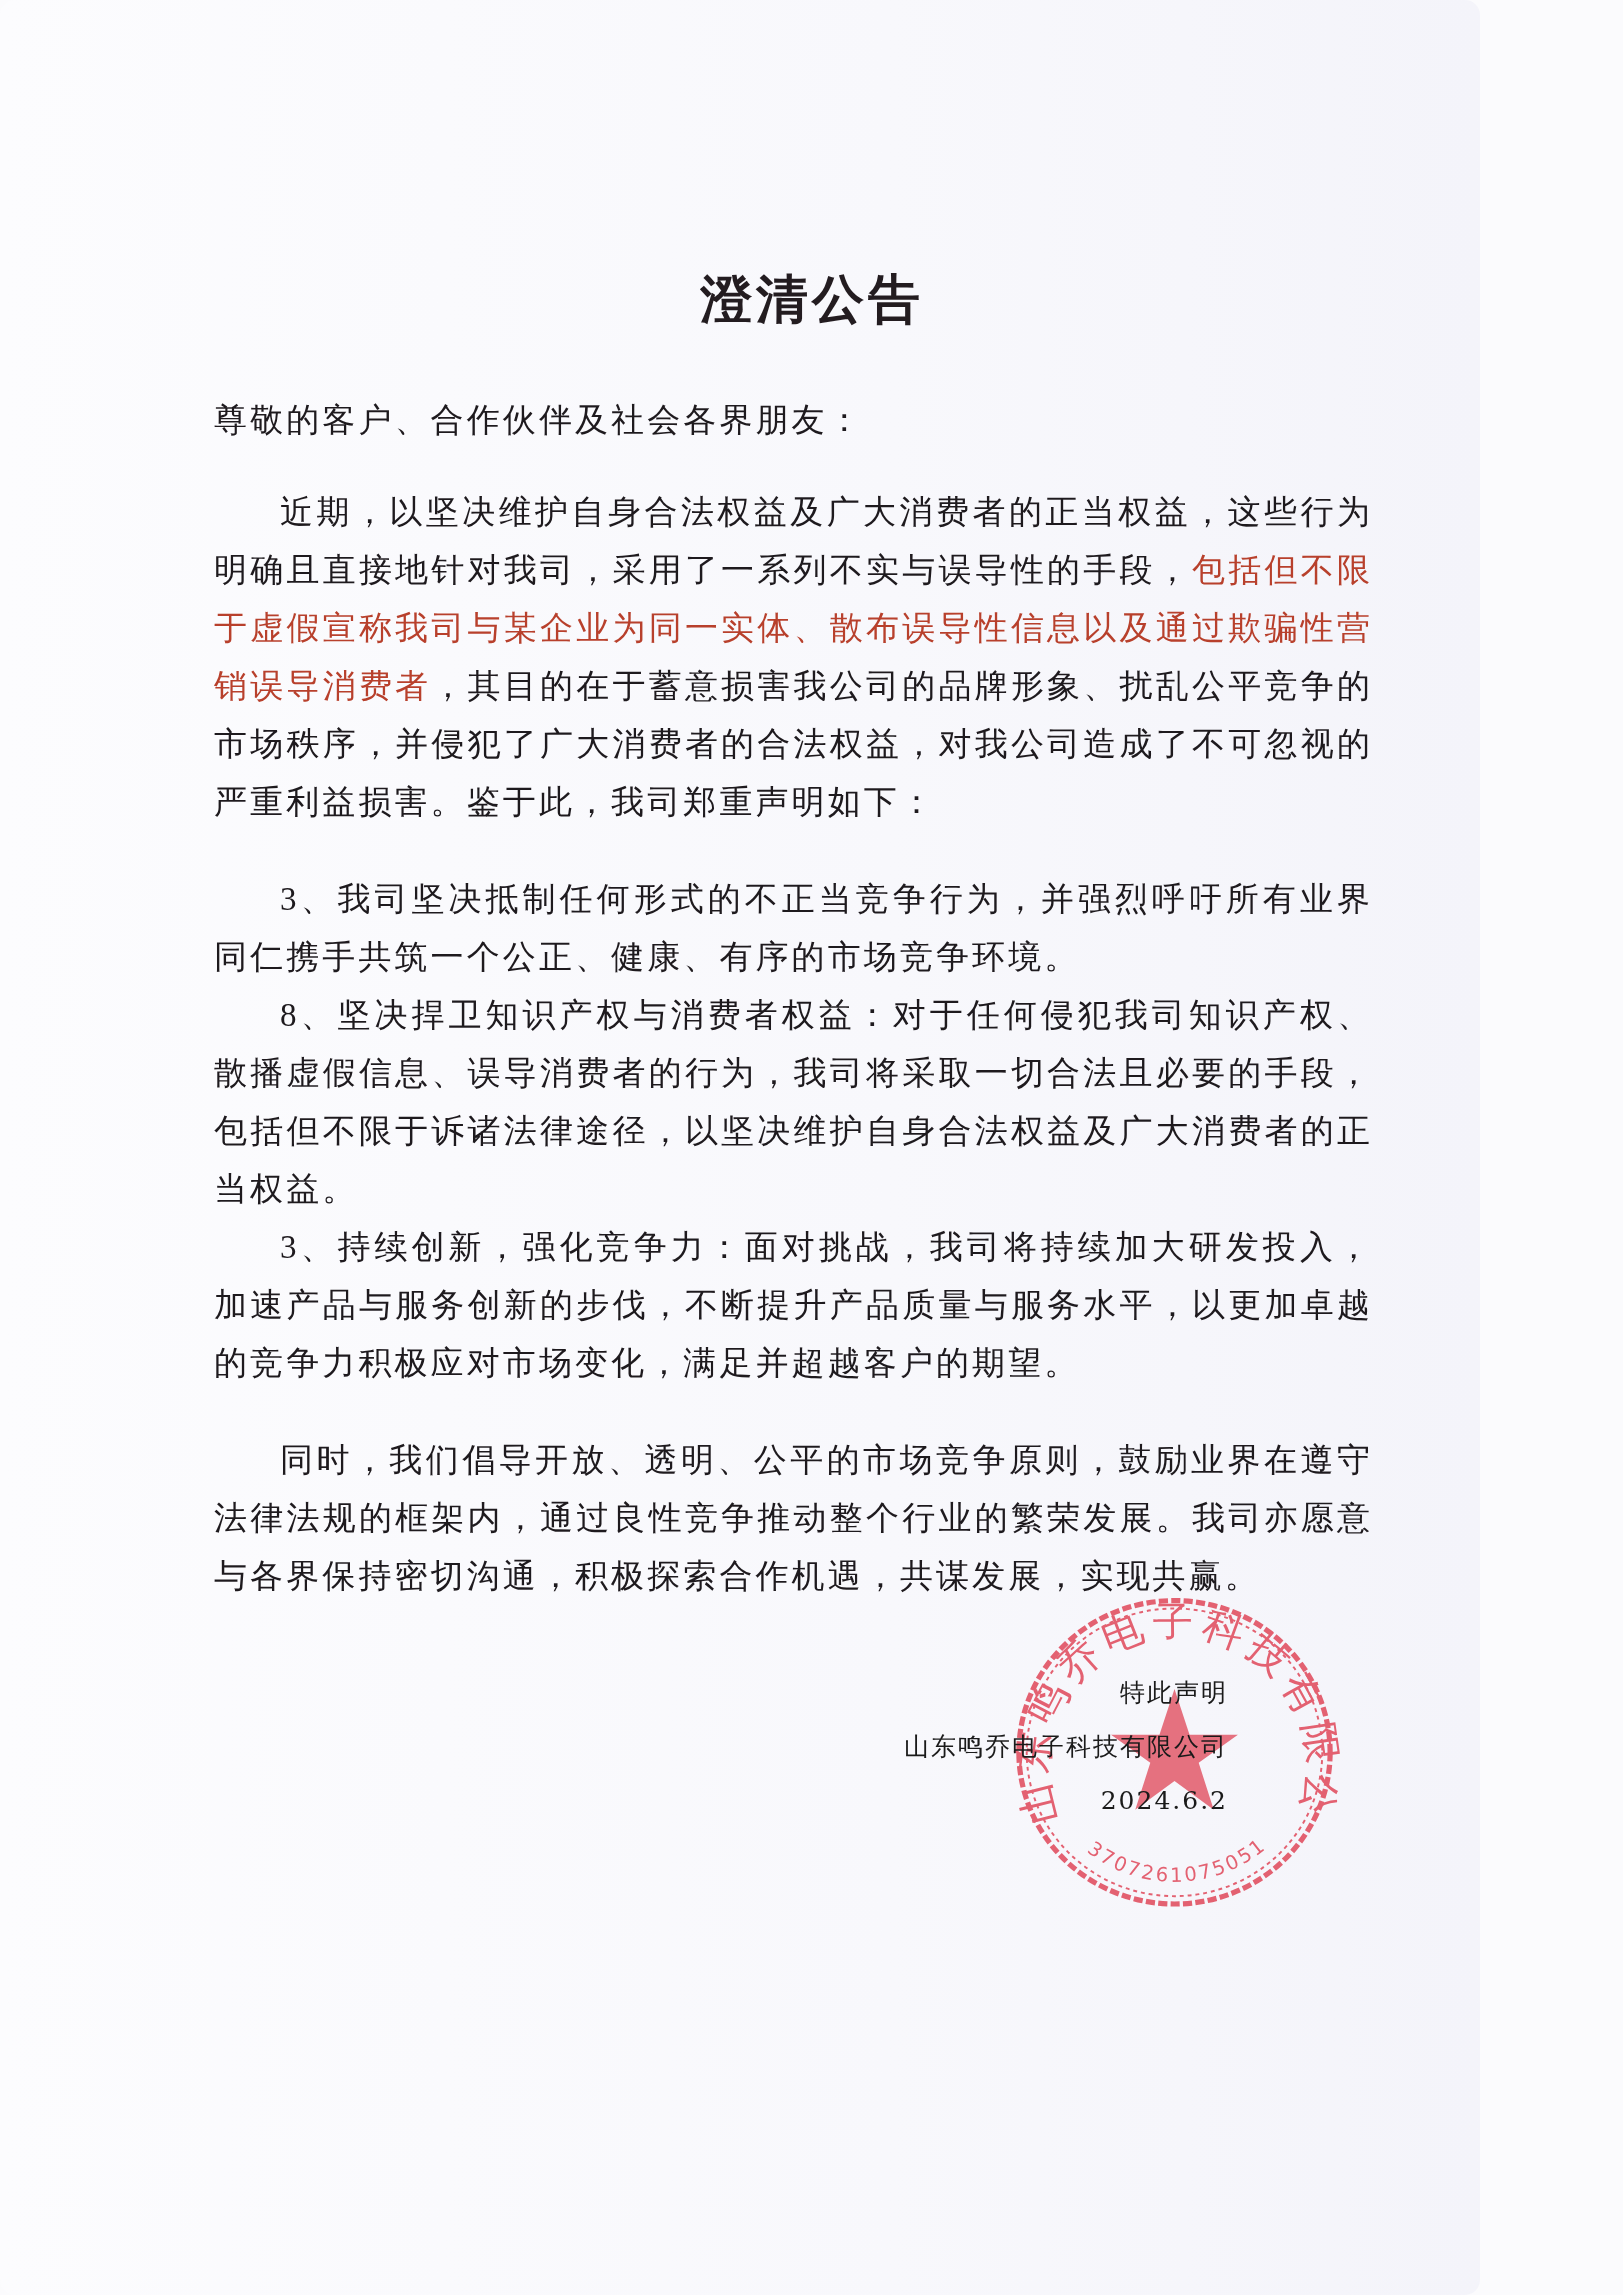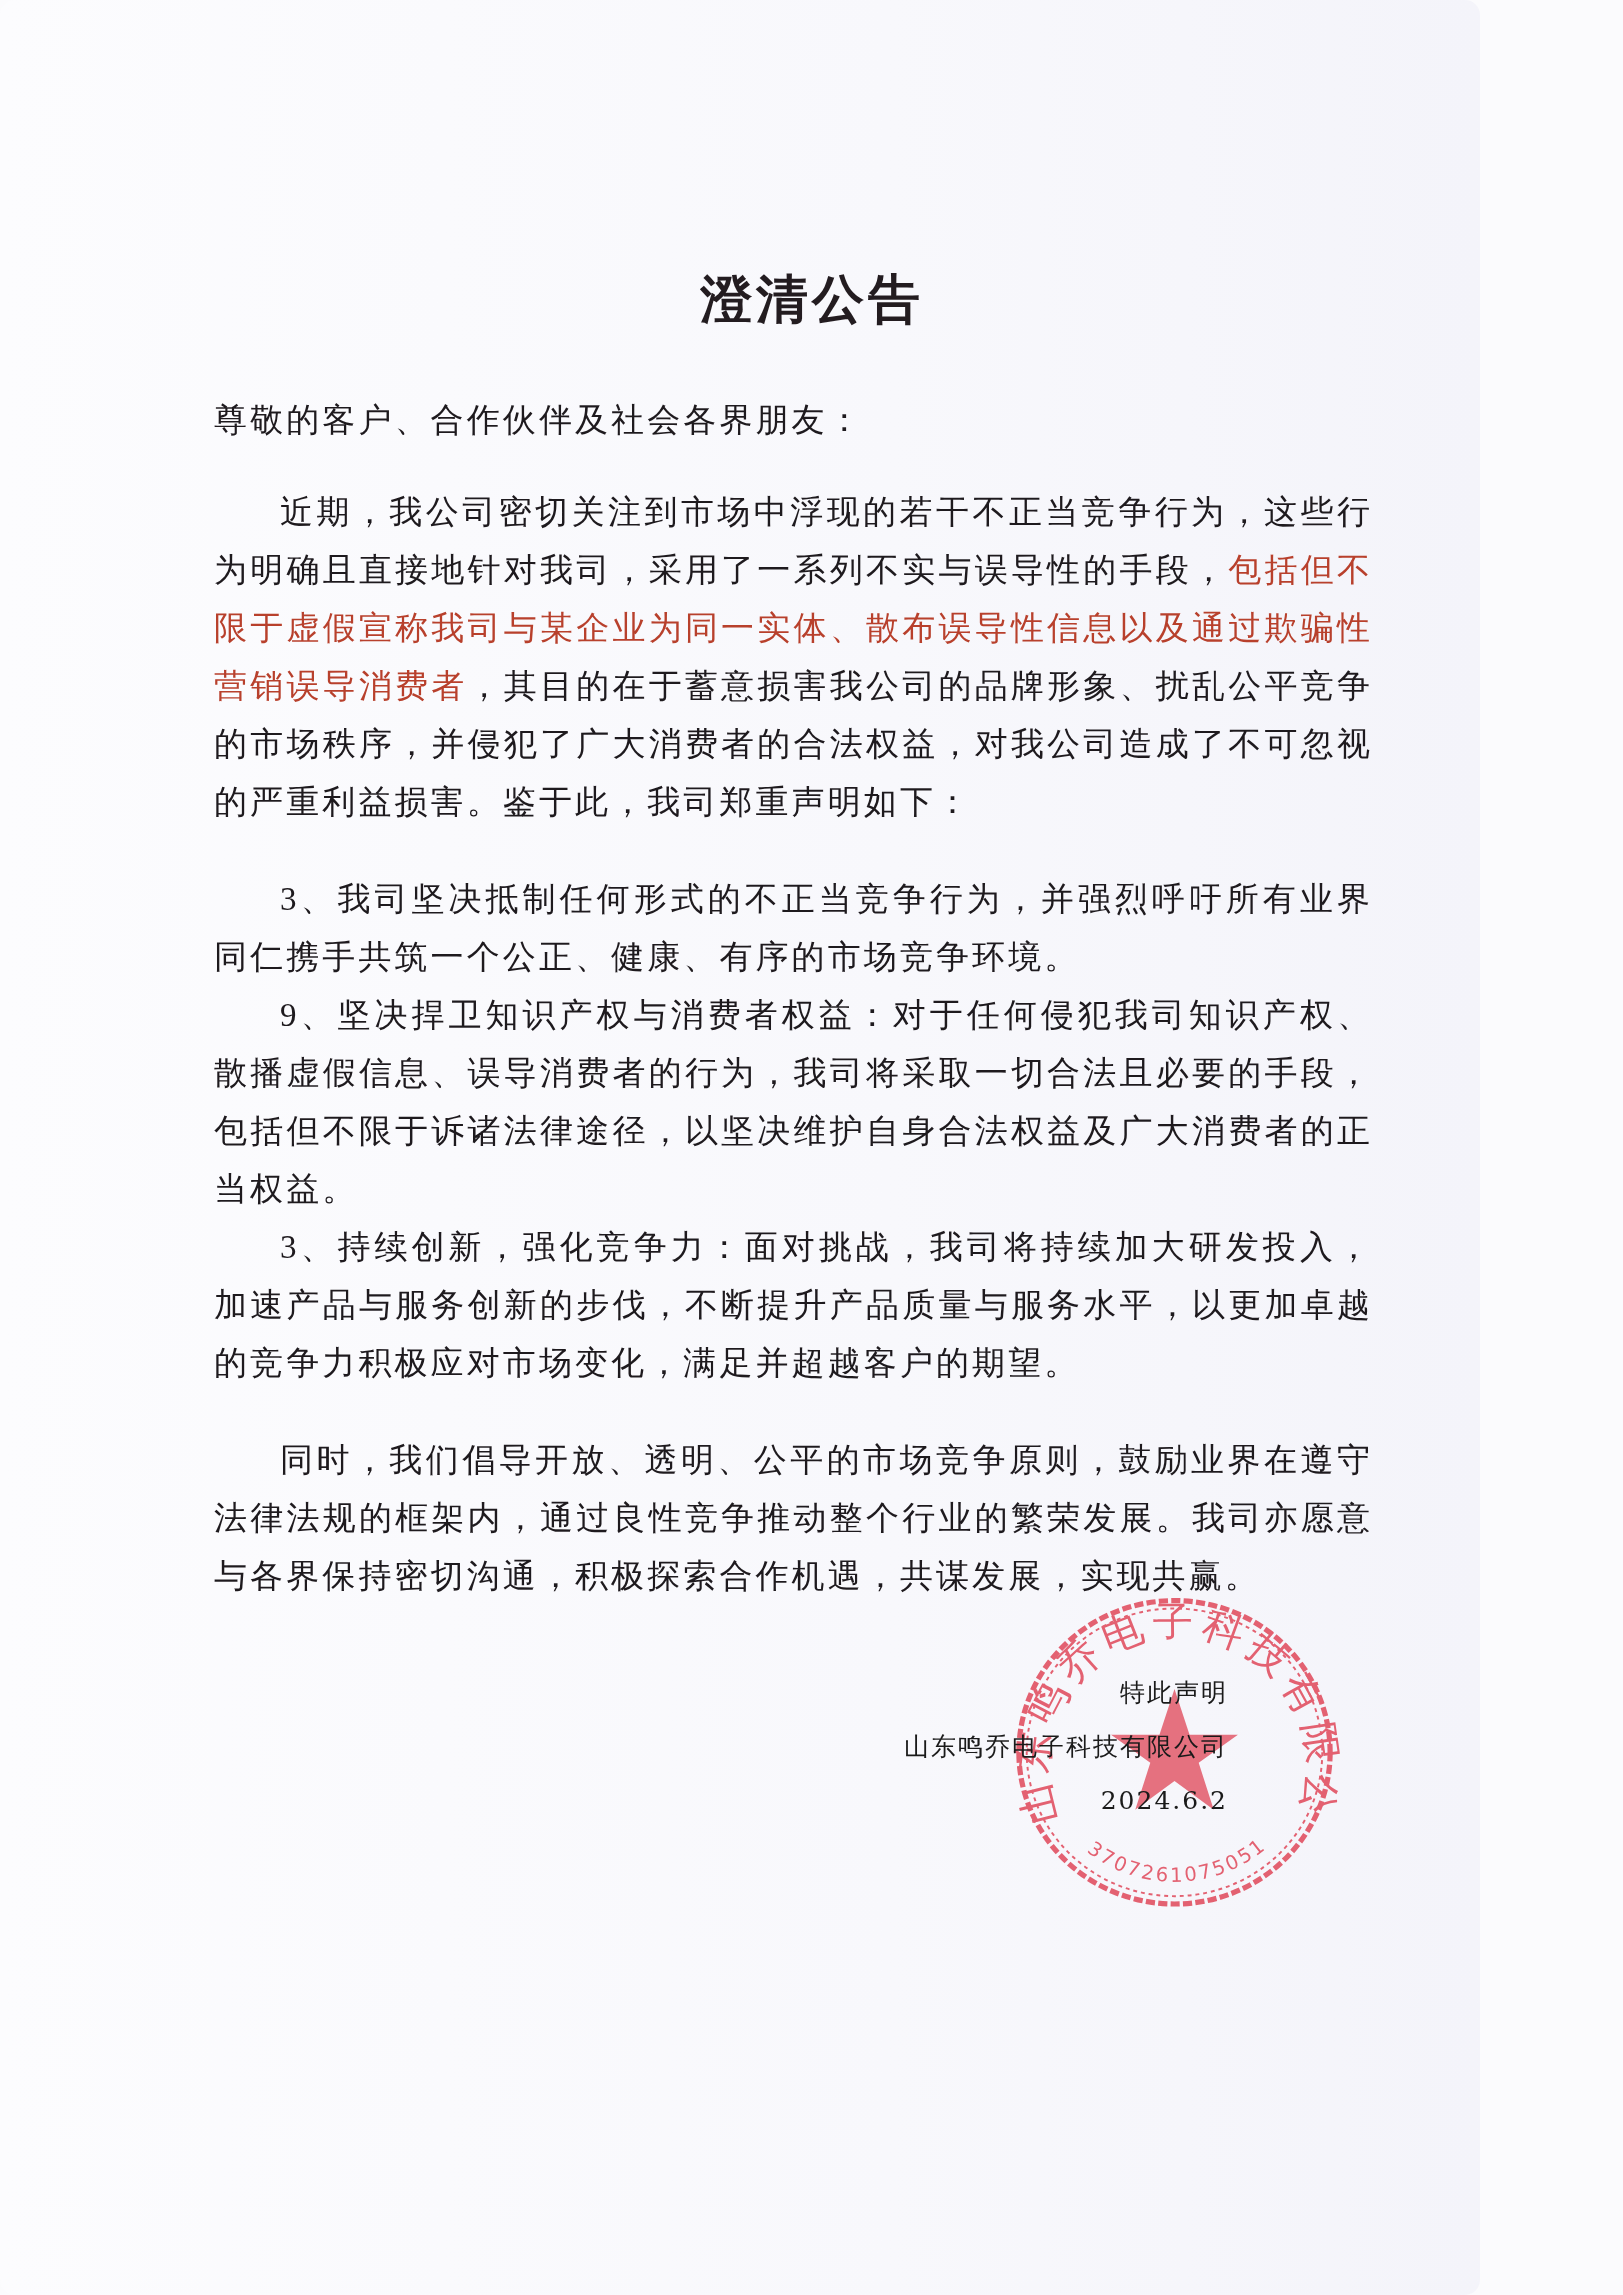--- a/index.html
+++ b/index.html
@@ -54,26 +54,26 @@
 </head>
 <body>
 
 <div class="page">
 
   <div class="title">澄清公告</div>
 
   <div class="body">
     <p class="salutation">尊敬的客户、合作伙伴及社会各界朋友：</p>
 
-    <p class="para"><span>近期，我公司密切关注到市场中浮现的若干不正当竞争行为，这些行为明确且直接地针对我司，采用了一系列不实与误导性的手段，</span><span class="highlight">包括但不限于虚假宣称我司与某企业为同一实体、散布误导性信息以及通过欺骗性营销误导消费者</span><span>，其目的在于蓄意损害我公司的品牌形象、扰乱公平竞争的市场秩序，并侵犯了广大消费者的合法权益，对我公司造成了不可忽视的严重利益损害。鉴于此，我司郑重声明如下：</span></p>
+    <p class="para"><span>近期，以坚决维护自身合法权益及广大消费者的正当权益，这些行为明确且直接地针对我司，采用了一系列不实与误导性的手段，</span><span class="highlight">包括但不限于虚假宣称我司与某企业为同一实体、散布误导性信息以及通过欺骗性营销误导消费者</span><span>，其目的在于蓄意损害我公司的品牌形象、扰乱公平竞争的市场秩序，并侵犯了广大消费者的合法权益，对我公司造成了不可忽视的严重利益损害。鉴于此，我司郑重声明如下：</span></p>
 
     <div class="gap"></div>
 
     <p class="para">3、我司坚决抵制任何形式的不正当竞争行为，并强烈呼吁所有业界同仁携手共筑一个公正、健康、有序的市场竞争环境。</p>
-    <p class="para">9、坚决捍卫知识产权与消费者权益：对于任何侵犯我司知识产权、散播虚假信息、误导消费者的行为，我司将采取一切合法且必要的手段，包括但不限于诉诸法律途径，以坚决维护自身合法权益及广大消费者的正当权益。</p>
+    <p class="para">8、坚决捍卫知识产权与消费者权益：对于任何侵犯我司知识产权、散播虚假信息、误导消费者的行为，我司将采取一切合法且必要的手段，包括但不限于诉诸法律途径，以坚决维护自身合法权益及广大消费者的正当权益。</p>
     <p class="para">3、持续创新，强化竞争力：面对挑战，我司将持续加大研发投入，加速产品与服务创新的步伐，不断提升产品质量与服务水平，以更加卓越的竞争力积极应对市场变化，满足并超越客户的期望。</p>
 
     <div class="gap"></div>
 
     <p class="para">同时，我们倡导开放、透明、公平的市场竞争原则，鼓励业界在遵守法律法规的框架内，通过良性竞争推动整个行业的繁荣发展。我司亦愿意与各界保持密切沟通，积极探索合作机遇，共谋发展，实现共赢。</p>
 
     <div class="gap"></div>
 
   </div>
 

